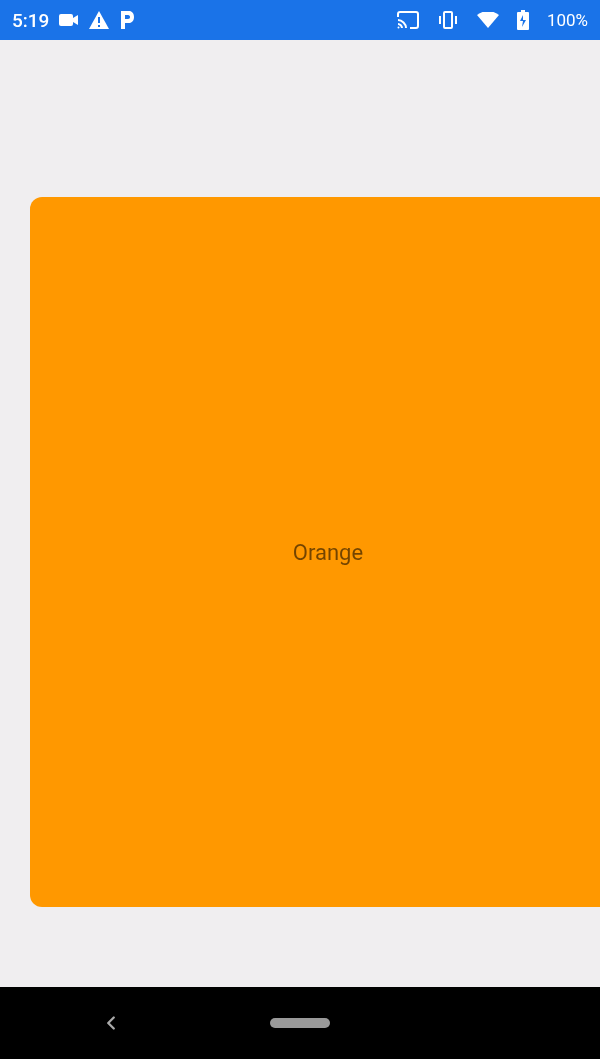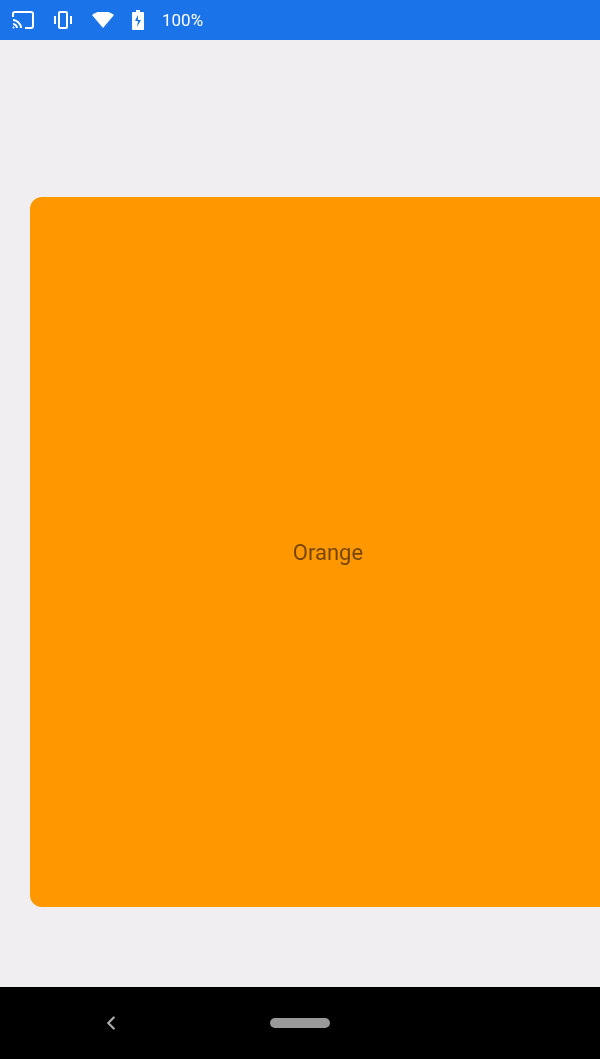--- a/index.html
+++ b/index.html
@@ -136,20 +136,41 @@
     }
     
     .nav-back {
       color: #999;
     }
   </style>
 </head>
 <body>
 
 <div class="status-bar">
+  <div class="status-left">
+    <span class="status-time">5:19</span>
+    <span class="icon">
+      <svg width="20" height="14" viewBox="0 0 20 14" fill="white">
+        <rect x="0" y="1" width="14" height="12" rx="2"></rect>
+        <path d="M14 5 L19 2 L19 12 L14 9 Z"></path>
+      </svg>
+    </span>
+    <span class="icon">
+      <svg width="20" height="18" viewBox="0 0 20 18" fill="white">
+        <path d="M10 0 L20 18 L0 18 Z"></path>
+        <rect x="9" y="6" width="2" height="6" fill="#1a73e8"></rect>
+        <rect x="9" y="14" width="2" height="2" fill="#1a73e8"></rect>
+      </svg>
+    </span>
+    <span class="icon">
+      <svg width="16" height="18" viewBox="0 0 16 18" fill="white">
+        <path d="M2 0 L2 18 L6 18 L6 12 L10 12 C13 12 15 9.5 15 6 C15 2.5 13 0 10 0 Z M6 4 L9 4 C10.5 4 11 5 11 6 C11 7 10.5 8 9 8 L6 8 Z"></path>
+      </svg>
+    </span>
+  </div>
   <div class="status-right">
     <span class="icon">
       <svg width="22" height="18" viewBox="0 0 22 18" fill="none" stroke="white" stroke-width="2">
         <path d="M1 6 L1 3 C1 2 2 1 3 1 L19 1 C20 1 21 2 21 3 L21 15 C21 16 20 17 19 17 L13 17"></path>
         <path d="M1 9 C5 9 9 13 9 17" fill="none"></path>
         <path d="M1 13 C3 13 5 15 5 17" fill="none"></path>
         <circle cx="1.5" cy="16.5" r="1" fill="white" stroke="none"></circle>
       </svg>
     </span>
     <span class="icon">

